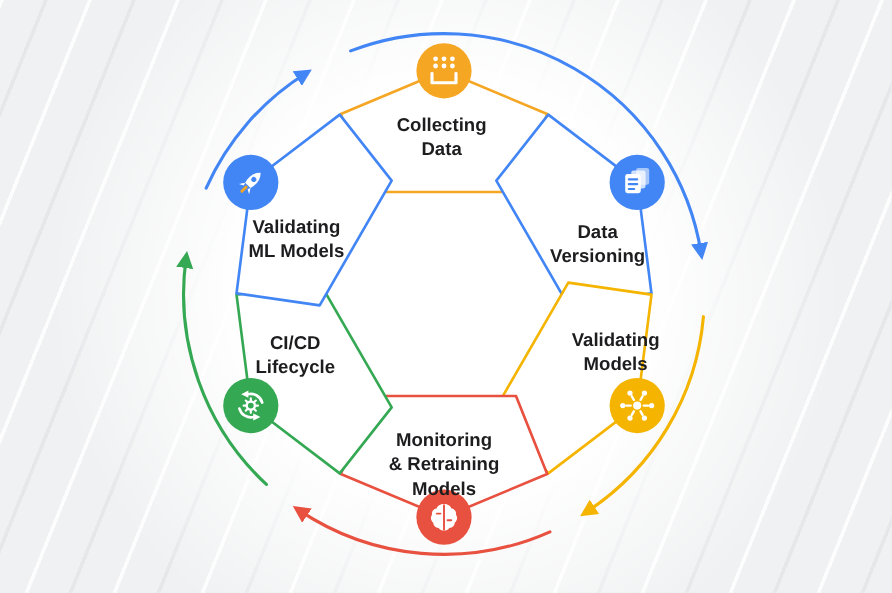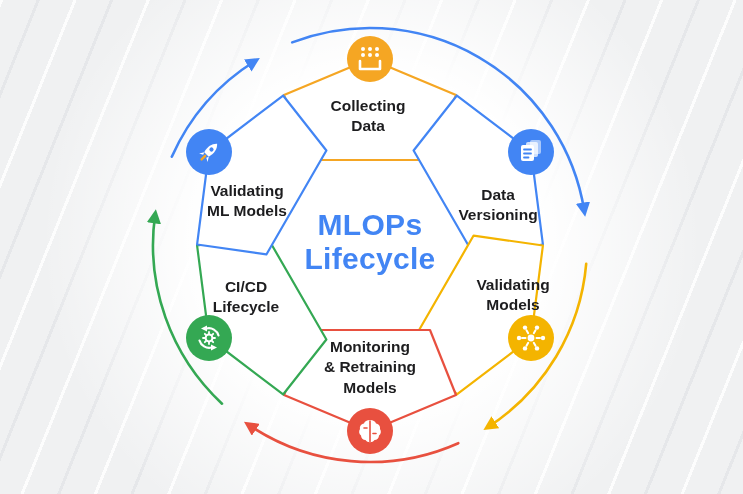--- a/index.html
+++ b/index.html
@@ -166,24 +166,22 @@
 
     </g>
   </svg>
 
   <div class="label" style="left:368px;top:116px">Collecting
 Data</div>
   <div class="label" style="left:498px;top:205px">Data
 Versioning</div>
   <div class="label" style="left:513px;top:295px">Validating
 Models</div>
-  <div class="label" style="left:370px;top:368px">Monitoring
+  <div class="label" style="left:370px;top:388px">Monitoring
 &amp; Retraining
 Models</div>
   <div class="label" style="left:246px;top:297px">CI/CD
 Lifecycle</div>
   <div class="label" style="left:247px;top:201px">Validating
 ML Models</div>
 
-  <div class="title" style="color: rgb(66, 133, 244);">MLOPs
-Lifecycle</div>
 
 </div>
 
 </body></html>

